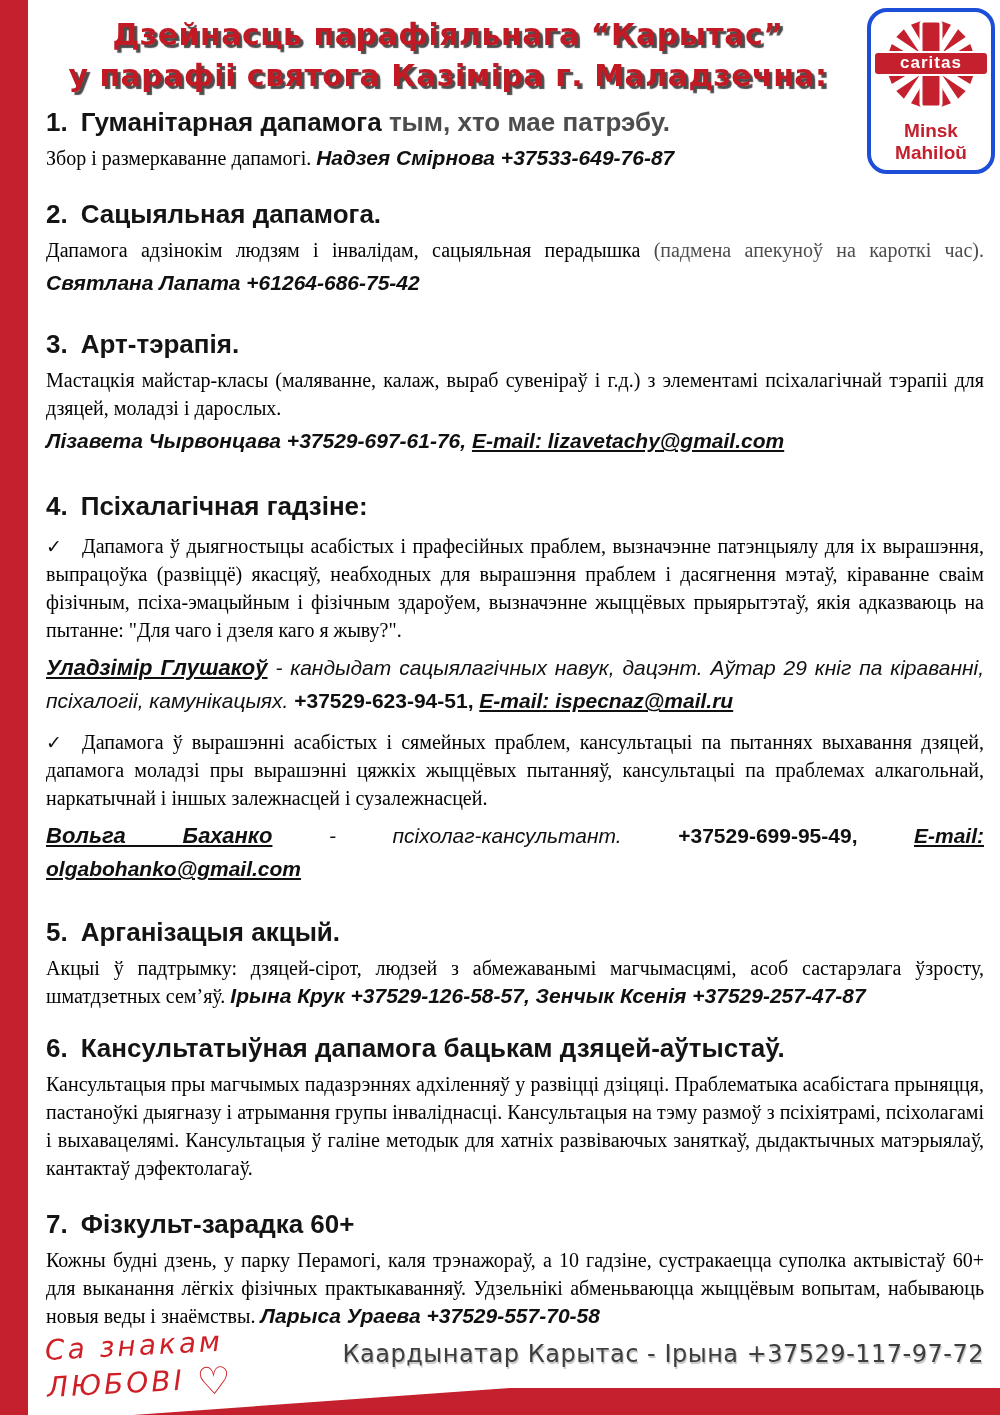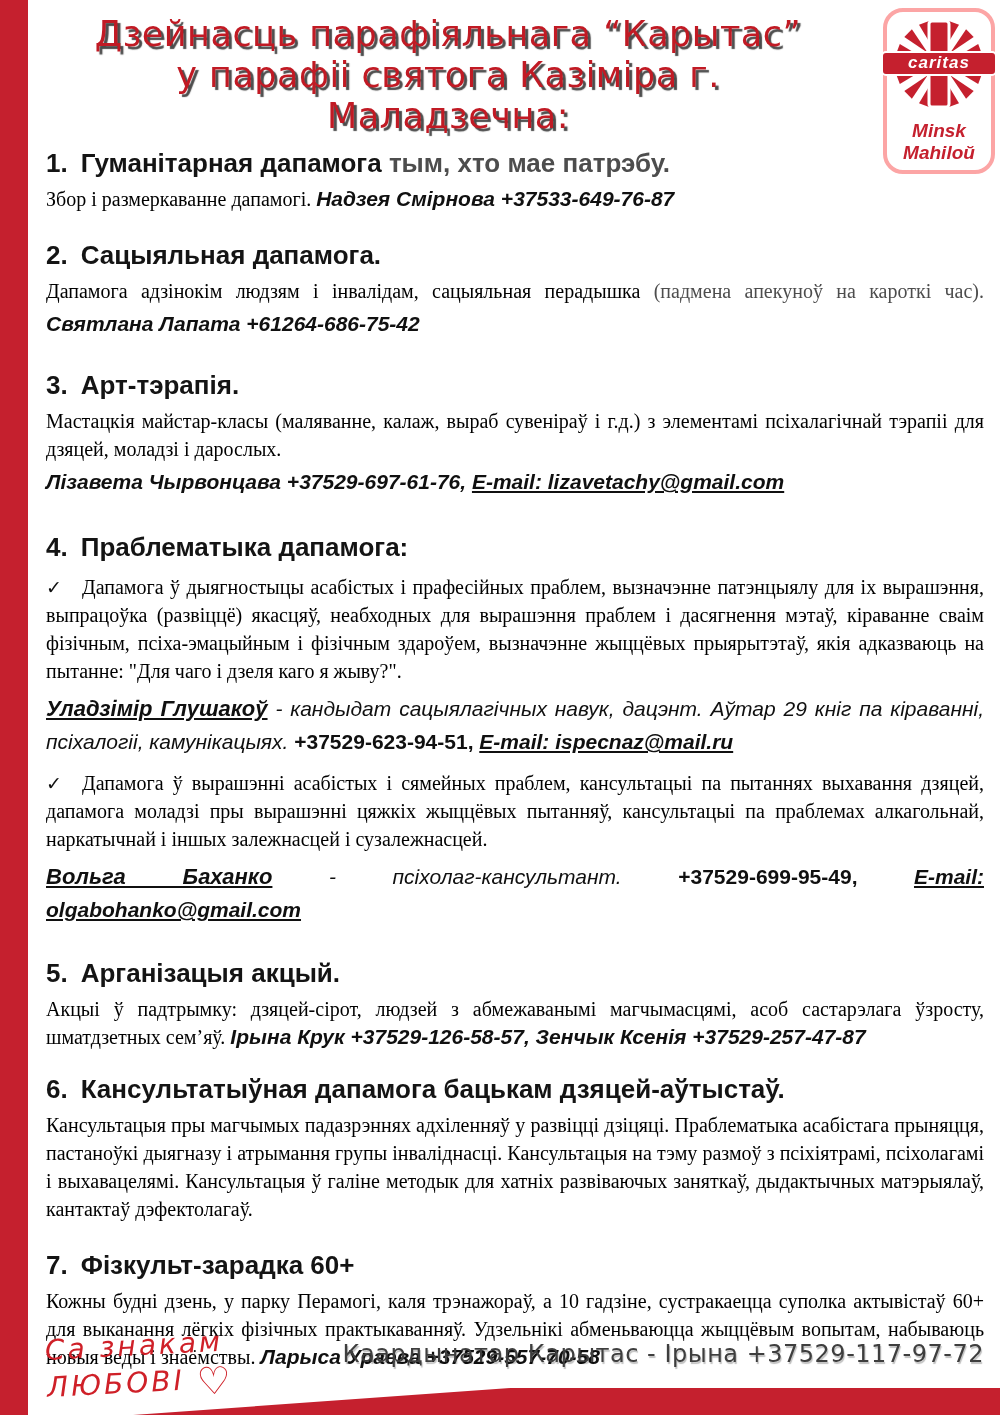--- a/index.html
+++ b/index.html
@@ -7,27 +7,27 @@
     width:1000px;height:1415px;position:relative;overflow:hidden;
     background:#ffffff;font-family:"Liberation Serif",serif;color:#000;
   }
   
   .sidebar-band{position:absolute;left:0;top:0;width:28px;height:1415px;background:#c5202e;}
   
   main{position:absolute;left:28px;top:0;right:0;padding:0 16px 0 18px;box-sizing:border-box;}
   
   .doc-title{
     margin:14px 140px 0 6px;text-align:center;
-    font-family:"DejaVu Sans",sans-serif;font-weight:normal;
-    font-size:35px;line-height:41px;color:#c11a24;letter-spacing:.5px;
+    font-family:"DejaVu Sans",sans-serif;font-weight:bold;
+    font-size:30px;line-height:41px;color:#c11a24;letter-spacing:.5px;
     text-shadow:3px 3px 1px rgba(45,45,45,.85);
   }
   
-  .logo{position:absolute;right:5px;top:8px;width:112px;height:166px;background:#fff;
-    border:4px solid #fca5a5;border-radius:20px;box-sizing:border-box;z-index:5;font-style:italic;}
+  .logo{position:absolute;right:5px;top:8px;width:128px;height:166px;background:#fff;
+    border:4px solid #1d4ed8;border-radius:20px;box-sizing:border-box;z-index:5;}
   .logo-sym{position:relative;width:100px;height:94px;margin:6px auto 0;}
   .logo-sym svg{position:absolute;left:0;top:0;}
   .logo-band{position:absolute;left:-8px;right:-8px;top:33px;height:21px;background:#c5202e;
     border:2px solid #fff;border-radius:5px;color:#fff;font-family:"Liberation Sans",sans-serif;
     font-weight:bold;font-size:17px;line-height:20px;text-align:center;letter-spacing:1px;}
   .logo-region{margin-top:8px;text-align:center;color:#c5202e;font-family:"Liberation Sans",sans-serif;
     font-weight:bold;font-size:19px;line-height:22px;}
   
   .sec-h{font-family:"Liberation Sans",sans-serif;font-weight:bold;font-size:26px;
     line-height:32px;color:#141414;margin:0;}
@@ -108,21 +108,21 @@
     <p class="contact-line"><span class="contact">Святлана Лапата +61264-686-75-42</span></p>
   </section>
 
   <section id="s3">
     <h2 class="sec-h"><span class="num">3.</span><span>Арт-тэрапія.</span></h2>
     <p class="p">Мастацкія майстар-класы (маляванне, калаж, выраб сувеніраў і г.д.) з элементамі псіхалагічнай тэрапіі для дзяцей, моладзі і дарослых.</p>
     <p class="contact-line"><span class="contact">Лізавета Чырвонцава +37529-697-61-76, </span><span class="email">E-mail:  lizavetachy@gmail.com</span></p>
   </section>
 
   <section id="s4">
-    <h2 class="sec-h"><span class="num">4.</span><span>Праблематыка дапамога:</span></h2>
+    <h2 class="sec-h"><span class="num">4.</span><span>Псіхалагічная гадзіне:</span></h2>
     <p class="p" style="margin-top:10px"><span class="check">✓</span><span>Дапамога ў дыягностыцы асабістых і прафесійных праблем, вызначэнне патэнцыялу для іх вырашэння, выпрацоўка (развіццё) якасцяў, неабходных для вырашэння праблем і дасягнення мэтаў, кіраванне сваім фізічным, псіха-эмацыйным і фізічным здароўем, вызначэнне жыццёвых прыярытэтаў, якія адказваюць на пытанне: "Для чаго і дзеля каго я жыву?".</span></p>
     <p class="expert"><span class="ename">Уладзімір Глушакоў</span><span class="edesc"> - кандыдат сацыялагічных навук, дацэнт. Аўтар 29 кніг па кіраванні, псіхалогіі, камунікацыях. </span><span class="phone">+37529-623-94-51, </span><span class="email">E-mail: ispecnaz@mail.ru</span></p>
     <p class="p" style="margin-top:10px"><span class="check">✓</span><span>Дапамога ў вырашэнні асабістых і сямейных праблем, кансультацыі па пытаннях выхавання дзяцей, дапамога моладзі пры вырашэнні цяжкіх жыццёвых пытанняў, кансультацыі па праблемах алкагольнай, наркатычнай і іншых залежнасцей і сузалежнасцей.</span></p>
     <p class="expert"><span class="ename">Вольга Баханко</span><span class="edesc"> - псіхолаг-кансультант.  </span><span class="phone">+37529-699-95-49, </span><span class="email">E-mail: olgabohanko@gmail.com</span></p>
   </section>
 
   <section id="s5">
     <h2 class="sec-h"><span class="num">5.</span><span>Арганізацыя акцый.</span></h2>
     <p class="p"><span>Акцыі ў падтрымку: дзяцей-сірот, людзей з абмежаванымі магчымасцямі, асоб састарэлага ўзросту, шматдзетных сем’яў.  </span><span class="contact">Ірына Крук +37529-126-58-57, Зенчык Ксенія +37529-257-47-87</span></p>
   </section>

